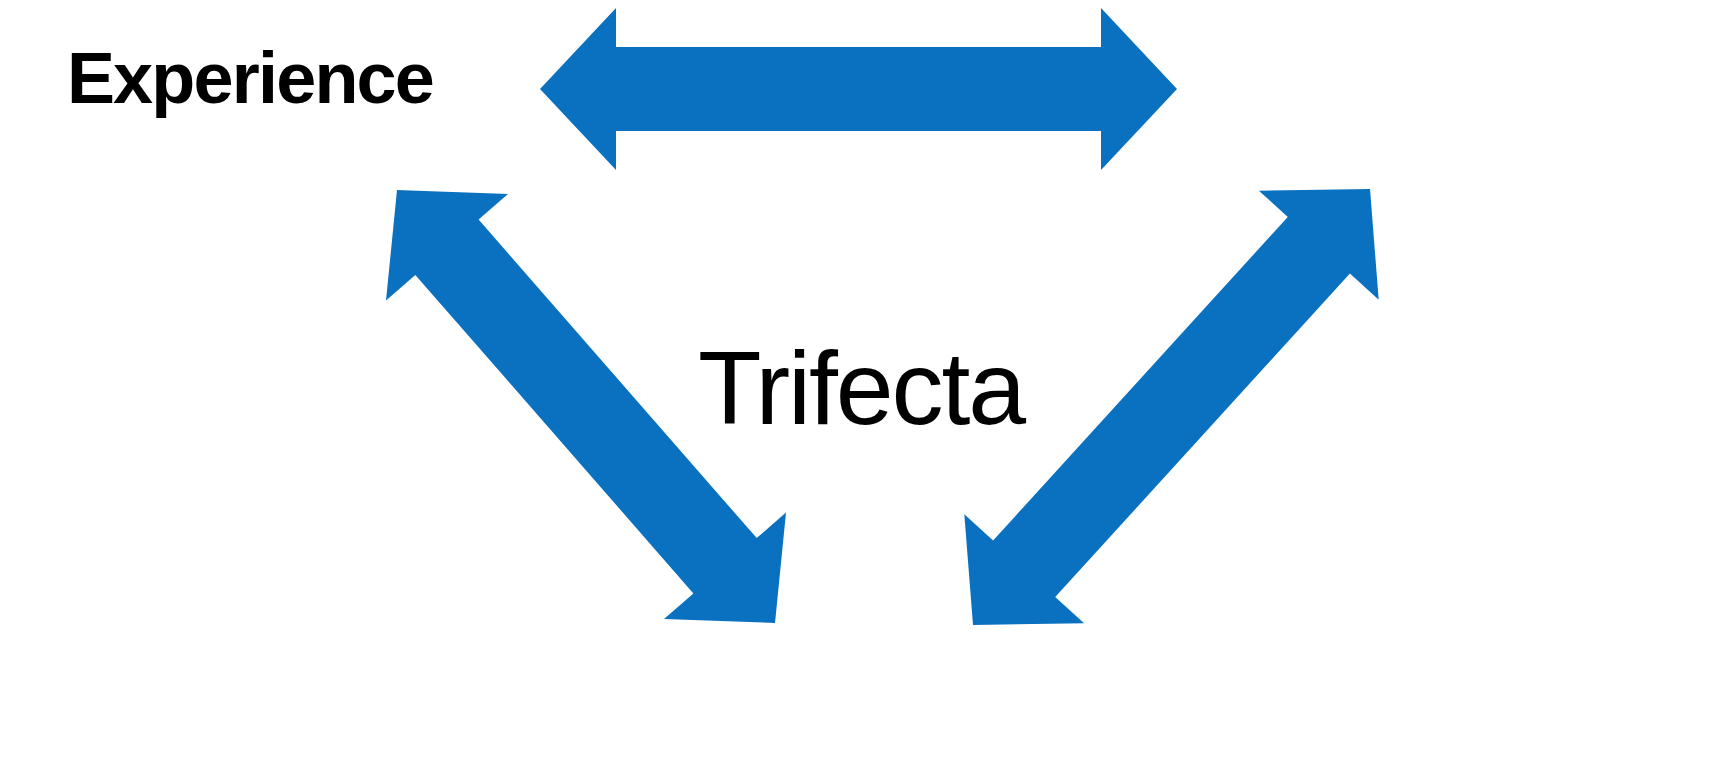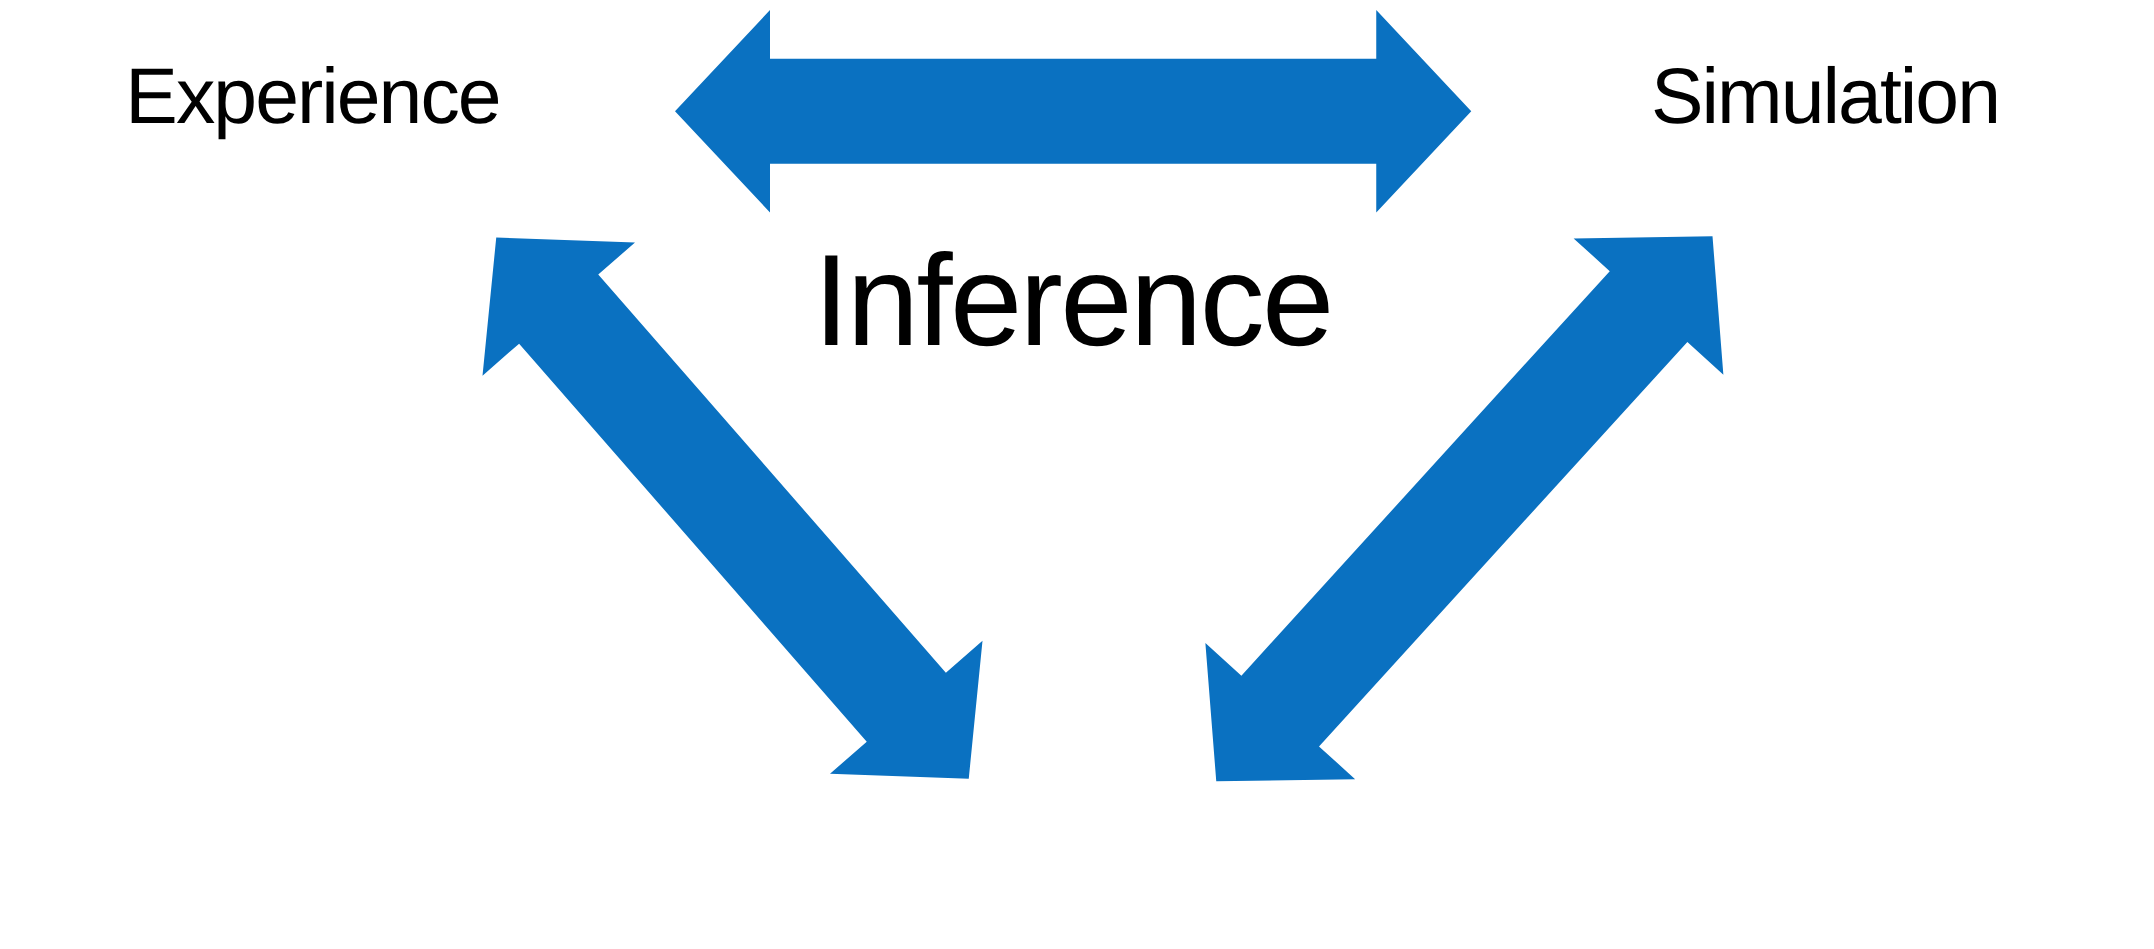--- a/index.html
+++ b/index.html
@@ -18,22 +18,22 @@
   .arrow-layer {
     position: absolute;
     inset: 0;
     width: 100%;
     height: 100%;
   }
   .node-label {
     position: absolute;
     transform: translate(-50%, -50%);
     white-space: nowrap;
-    font-weight: 400;
-    font-size: 63px;
+    font-weight: 700;
+    font-size: 72px;
     letter-spacing: -0.025em;
     color: #000000;
     line-height: 1;
   }
   .center-label {
     position: absolute;
     transform: translate(-50%, -50%);
     white-space: nowrap;
     font-weight: 400;
     font-size: 104px;
@@ -53,19 +53,18 @@
 <div class="canvas" style="background: rgb(255, 255, 255);">
 
   <svg class="arrow-layer" viewBox="0 0 1723 759" xmlns="http://www.w3.org/2000/svg" id="arrow-svg">
       <polygon points="540.0,89.0 616.0,170.0 616.0,131.0 1101.0,131.0 1101.0,170.0 1177.0,89.0 1101.0,8.0 1101.0,47.0 616.0,47.0 616.0,8.0" fill="#0a71c1"></polygon>
       <polygon points="397.0,190.0 386.0,300.5 415.3,274.9 693.4,593.4 664.0,619.0 775.0,623.0 786.0,512.5 756.7,538.1 478.6,219.6 508.0,194.0" fill="#0a71c1"></polygon>
       <polygon points="973.0,625.0 1084.1,623.3 1055.2,597.1 1349.9,273.5 1378.7,299.7 1370.0,189.0 1258.9,190.7 1287.8,216.9 993.1,540.5 964.3,514.3" fill="#0a71c1"></polygon>
     </svg>
 
   <div class="node-label" id="label-experience" style="color: rgb(0, 0, 0);">Experience</div>
 
-  <div class="node-label" id="label-simulation" style="color: rgb(0, 0, 0);">Simulation</div>
 
 
-  <div class="center-label" id="center-line1" style="color: rgb(0, 0, 0);">Inference</div>
 
+  <div class="center-label" id="center-line2" style="color: rgb(0, 0, 0);">Trifecta</div>
 
 </div>
 
 </body></html>

